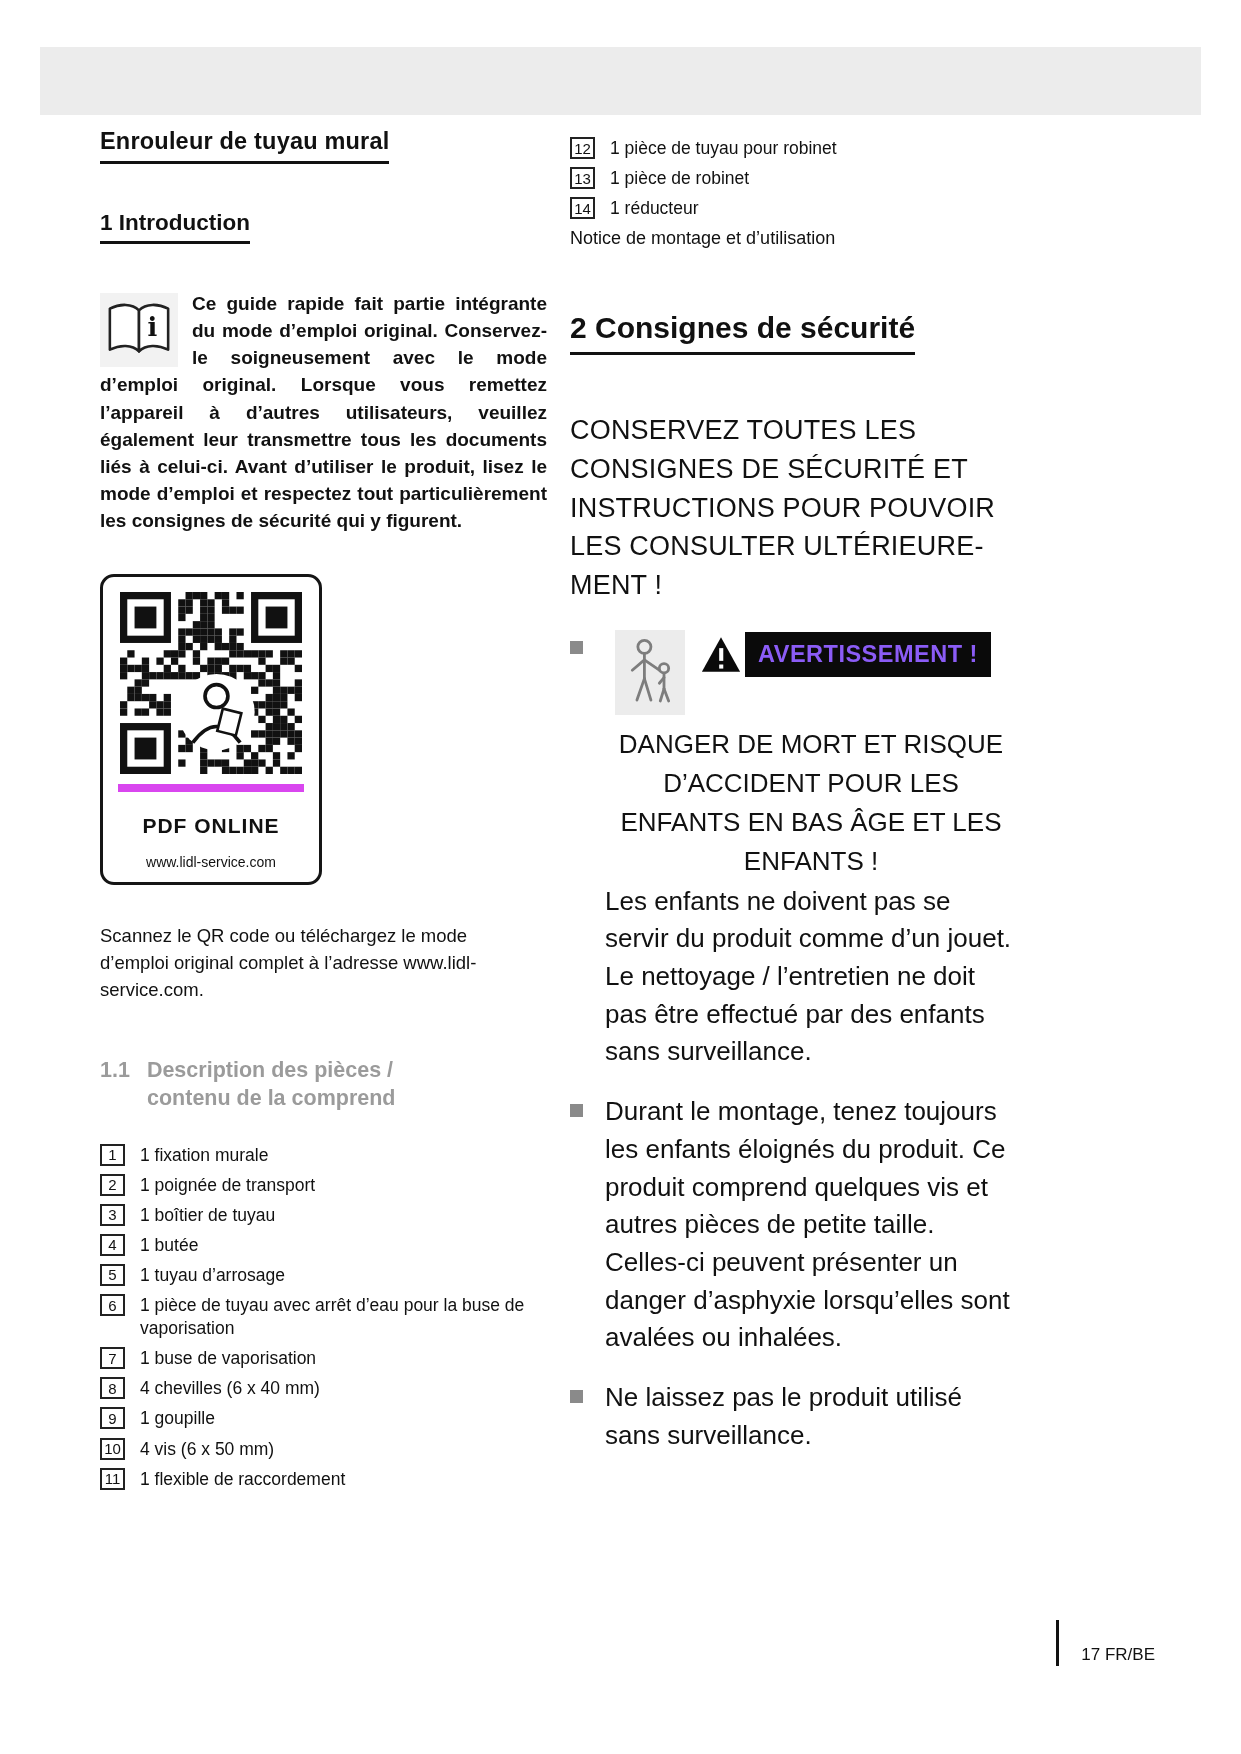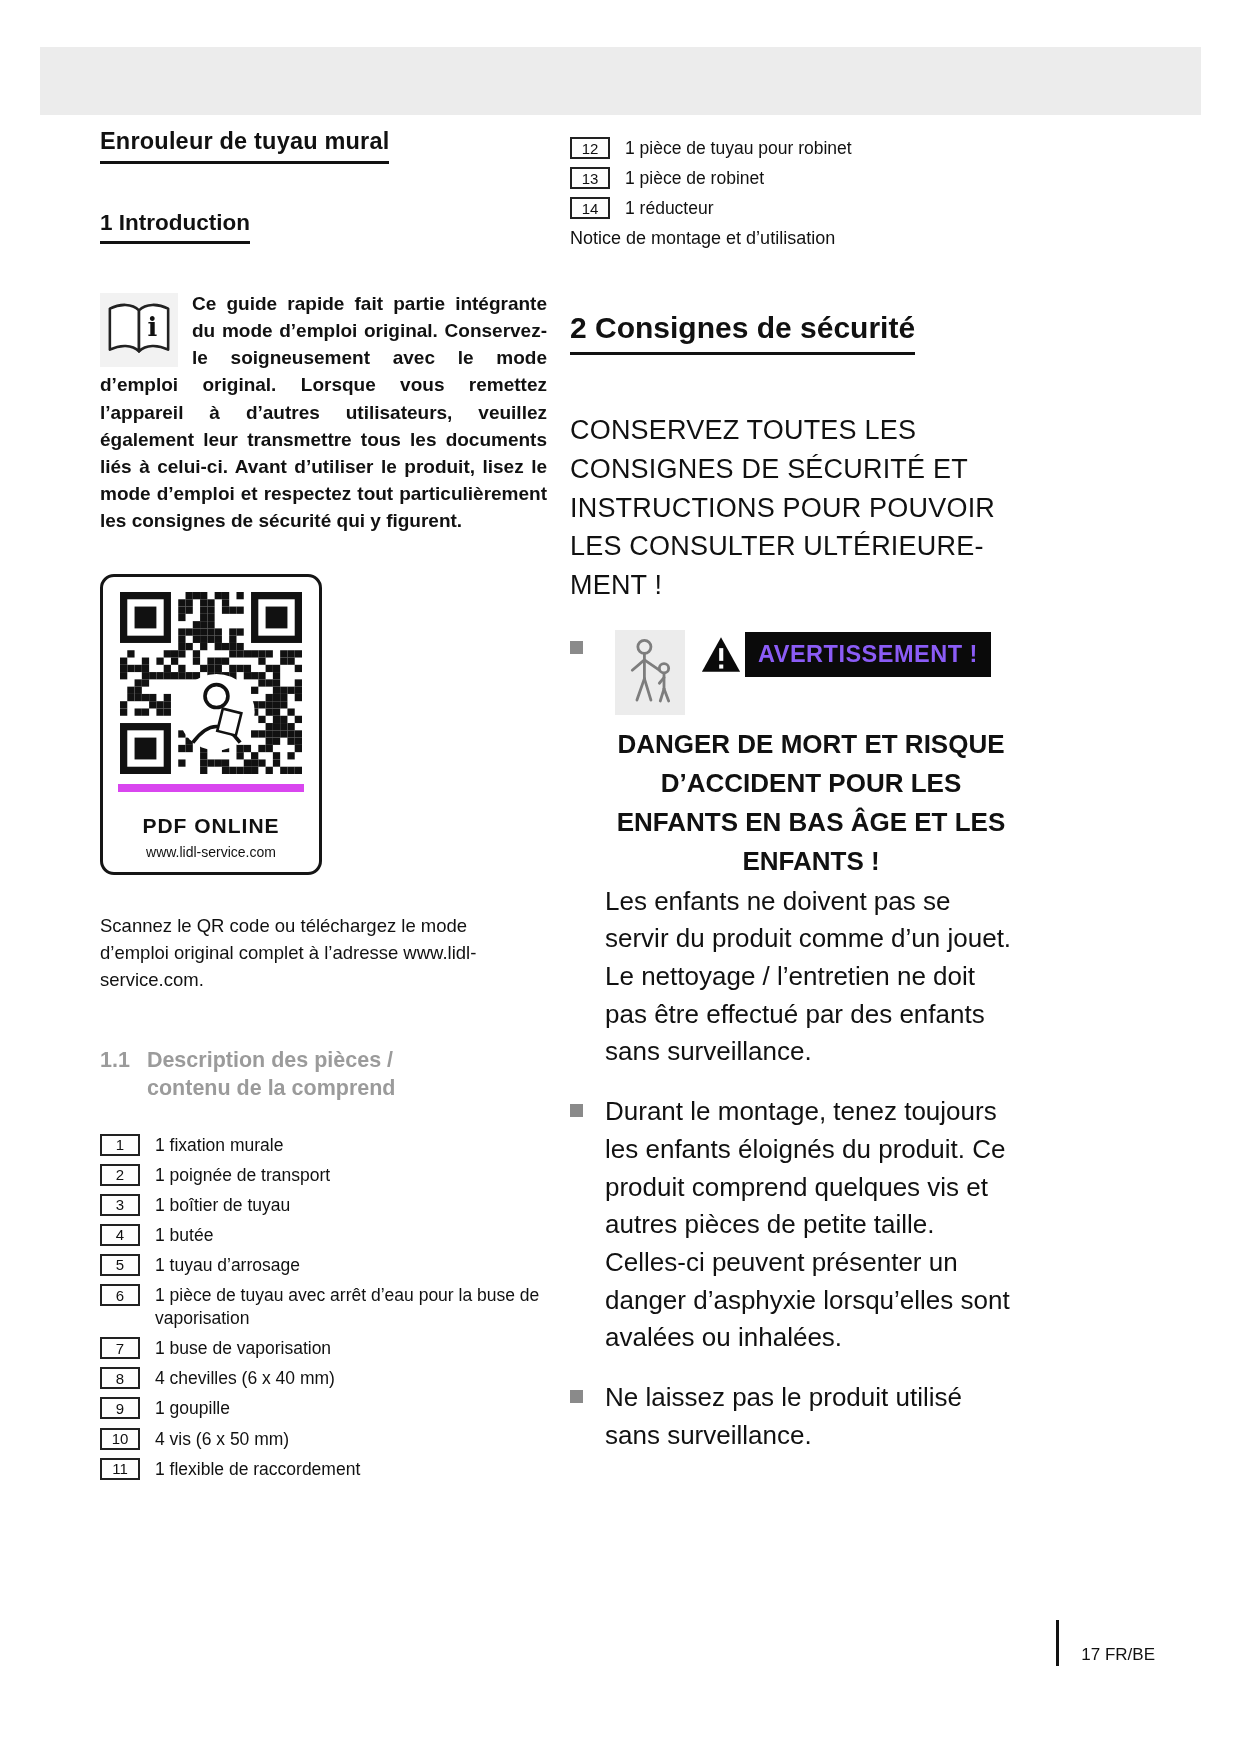--- a/index.html
+++ b/index.html
@@ -20,31 +20,31 @@
 
   .intro{margin-top:46px;font-size:19px;font-weight:bold;line-height:1.43;text-align:justify;}
   .book-icon{float:left;width:78px;height:74px;background:#f2f2f2;
     margin:3px 14px 4px 0;display:flex;align-items:center;justify-content:center;}
 
   .qr-box{margin-top:40px;width:222px;border:3px solid #151515;border-radius:14px;
     padding:15px 15px 12px;box-sizing:border-box;}
   .qr-code svg{display:block;margin:0 auto;}
   .qr-labels{border-top:8px solid #d946ef;margin-top:10px;padding-top:22px;text-align:center;}
   .qr-main{font-size:21px;font-weight:bold;letter-spacing:1px;}
-  .qr-url{font-size:14px;margin-top:6px;}
+  .qr-url{font-size:14px;margin-top:16px;}
 
   .scan-text{margin:38px 0 0;font-size:18.5px;line-height:1.45;max-width:432px;}
 
   .sub-heading{margin-top:52px;color:#9b9b9b;font-weight:bold;font-size:21.5px;line-height:1.32;}
   .sub-num{margin-right:17px;}
   .sub-line2{padding-left:47px;}
 
   .parts-list{margin-top:30px;}
   .part-row{display:flex;gap:15px;margin-bottom:6px;align-items:flex-start;}
-  .part-num{width:40px;height:22px;border:2px solid #222;box-sizing:border-box;flex-shrink:0;
+  .part-num{width:25px;height:22px;border:2px solid #222;box-sizing:border-box;flex-shrink:0;
     display:flex;align-items:center;justify-content:center;font-size:15px;margin-top:1px;}
   .part-label{font-size:17.5px;line-height:1.32;padding-top:1px;}
 
   .notice{font-size:18px;margin:8px 0 0;}
 
   .sec2-title{display:table;font-size:30px;font-weight:bold;
     border-bottom:3px solid #111;padding-bottom:7px;margin:62px 0 0;}
 
   .conserve{font-size:27px;line-height:1.43;margin:56px 0 0;letter-spacing:.2px;}
 
@@ -53,21 +53,21 @@
   .bullet{width:13px;height:13px;background:#8a8a8a;flex-shrink:0;margin-top:11px;}
   .safety-content{flex:1;font-size:26px;line-height:1.42;}
   .safety-text{flex:1;font-size:26px;line-height:1.45;}
 
   .child-icon{float:left;width:70px;height:85px;background:#ececec;margin:0 16px 4px 10px;
     display:flex;align-items:center;justify-content:center;}
   .badge-row{display:flex;align-items:center;gap:4px;padding-top:2px;margin-bottom:8px;}
   .tri svg{display:block;}
   .badge{background:#0a0a0a;color:#8b5cf6;font-weight:bold;font-size:23.5px;
     padding:6px 13px 5px;letter-spacing:.5px;white-space:nowrap;}
-  .warn-title{font-weight:bold;text-align:center;line-height:1.5;margin-top:48px;}
+  .warn-title{font-weight:normal;text-align:center;line-height:1.5;margin-top:48px;}
   .warn-body{margin-top:2px;line-height:1.45;}
 
   .footer{position:absolute;right:86px;bottom:88px;display:flex;align-items:flex-end;gap:22px;}
   .footer-rule{width:3px;height:46px;background:#111;}
   .footer-text{font-size:17px;padding-bottom:1px;}
 </style>
 </head>
 <body>
 
 <div class="page">

